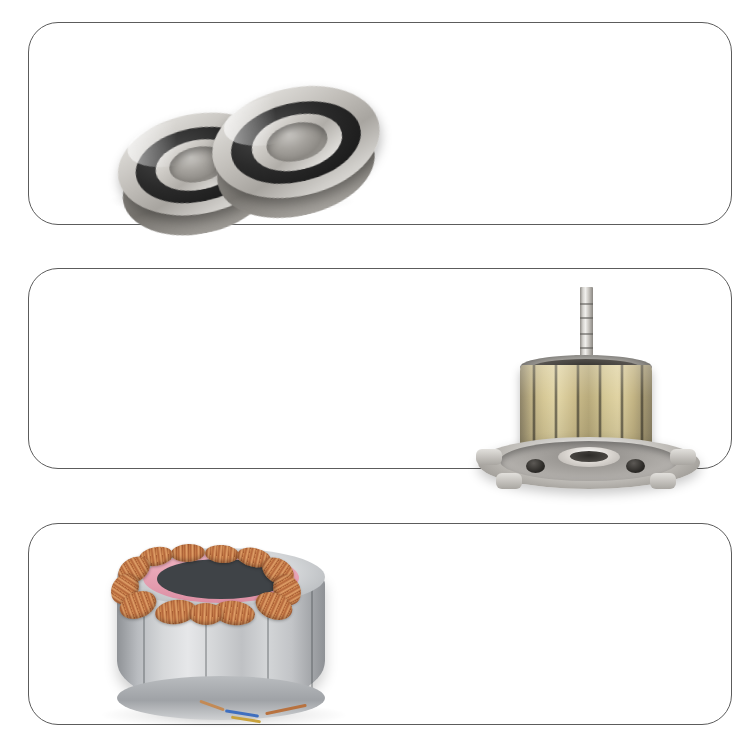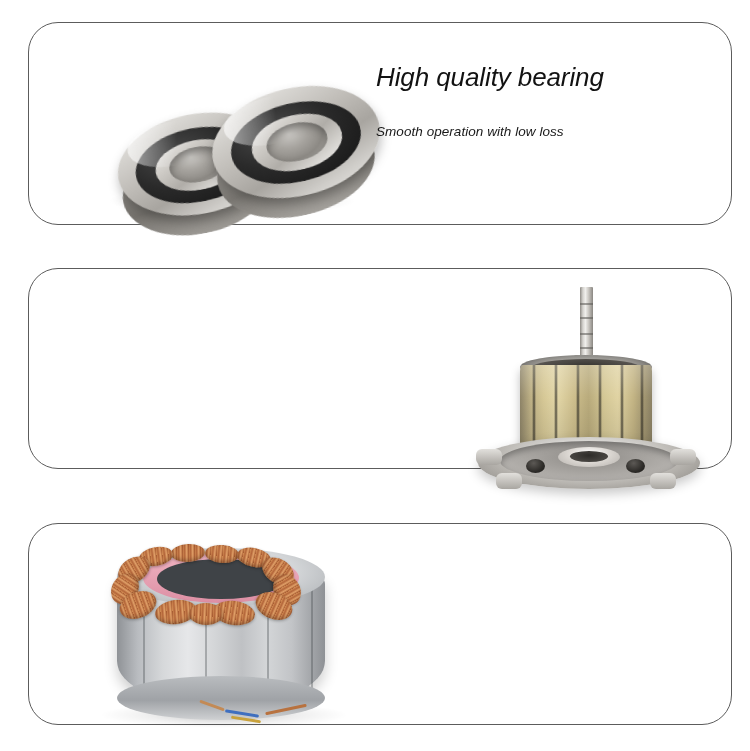--- a/index.html
+++ b/index.html
@@ -266,24 +266,20 @@
       <div class="bearing" id="bearing-right">
         <div class="brg-under"></div>
         <div class="brg-body"></div>
         <div class="brg-seal"></div>
         <div class="brg-race"></div>
         <div class="brg-bore"></div>
         <div class="brg-hl"></div>
       </div>
     </div>
 
-    <div class="card-text" id="text-1">
-      <div class="card-title">High quality bearing</div>
-      <div class="card-sub">Smooth operation with low loss</div>
-    </div>
   </div>
 
   <div class="card" id="card-2">
 
     <div class="card-text" id="text-2">
       <div class="card-title">High precision rotor</div>
       <div class="card-sub">SEfficient and energy-saving, smooth operation</div>
     </div>
 
     <div class="photo" id="photo-rotor">

